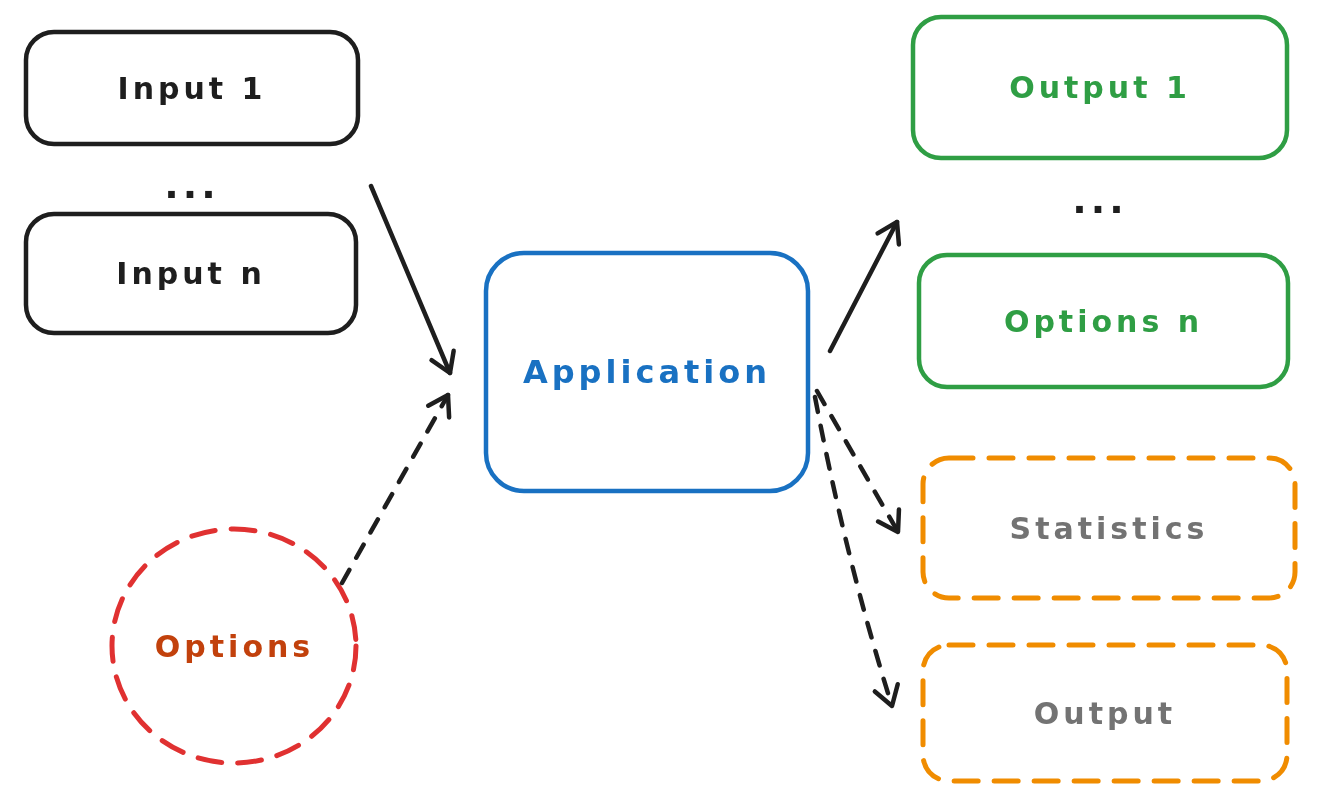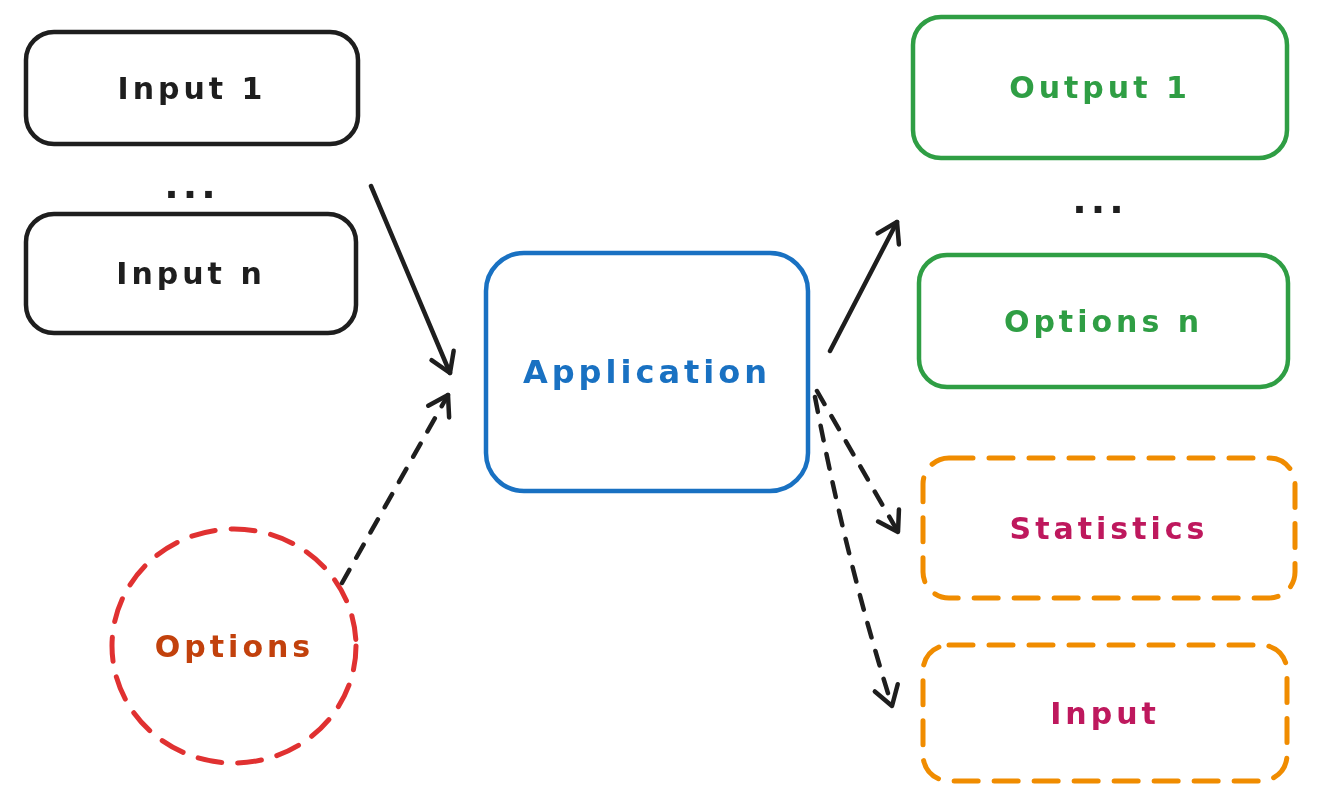--- a/index.html
+++ b/index.html
@@ -29,21 +29,21 @@
     justify-content: center;
     font-weight: 700;
     font-size: 30px;
     letter-spacing: 4px;
     color: #1e1e1e;
     white-space: nowrap;
     user-select: none;
   }
   .label.blue   { color: #1971c2; font-size: 32px; }
   .label.green  { color: #2f9e44; }
-  .label.orange { color: #be185d; text-align: right; }
+  .label.orange { color: #737373; text-align: right; }
   .label.red    { color: #c2410c; }
   .ellipsis {
     position: absolute;
     display: flex;
     align-items: flex-start;
     justify-content: center;
     font-weight: 700;
     font-size: 38px;
     letter-spacing: 4px;
     color: #1e1e1e;
@@ -98,17 +98,17 @@
   <div class="label blue" style="left:486px; top:253px; width:322px; height:238px;">Application</div>
 
   <div class="label green" style="left:913px; top:17px; width:374px; height:141px;">Output 1</div>
 
   <div class="ellipsis" style="left:913px; top:178px; width:374px; height:44px;">...</div>
 
   <div class="label green" style="left:919px; top:255px; width:369px; height:132px;">Options n</div>
 
   <div class="label orange" style="left:923px; top:458px; width:372px; height:140px;">Statistics</div>
 
-  <div class="label orange" style="left:923px; top:645px; width:364px; height:136px;">Input</div>
+  <div class="label orange" style="left:923px; top:645px; width:364px; height:136px;">Output</div>
 
   <div class="label red" style="left:112px; top:529px; width:245px; height:234px;">Options</div>
 
 </div>
 
 </body></html>

